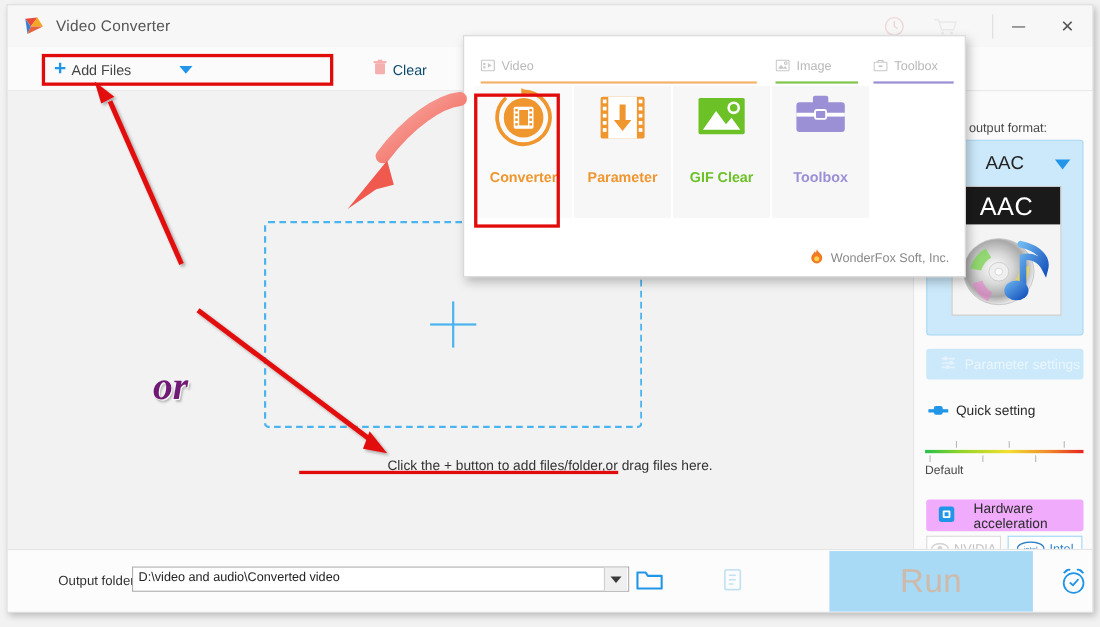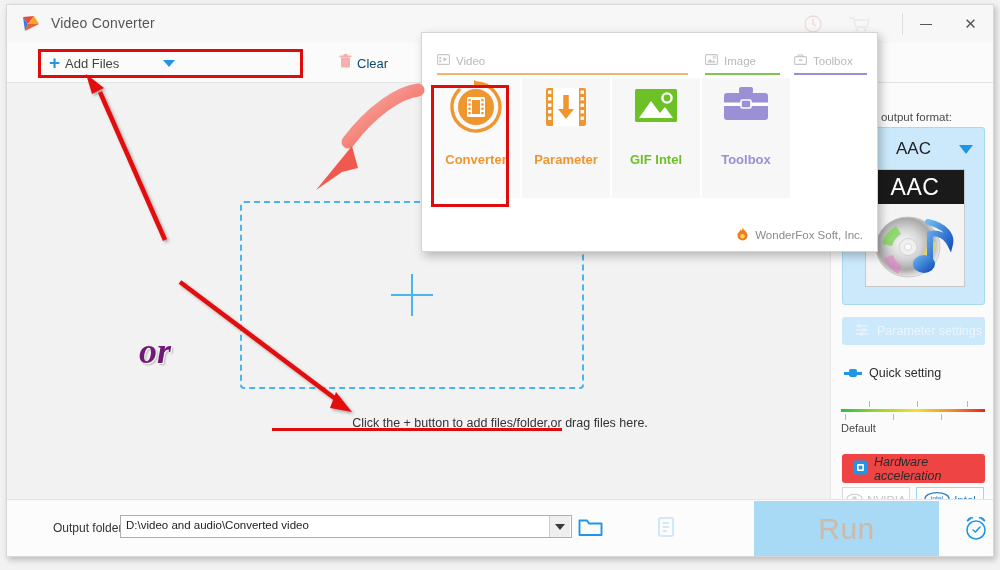--- a/index.html
+++ b/index.html
@@ -189,23 +189,23 @@
   .tick { position: absolute; width: 1px; height: 6px; background: #b7b7b7; }
   .tick.up { top: -8px; }
   .tick.dn { top: 5px; }
   .slider-label {
     position: absolute; left: 0; top: 13px;
     font-size: 11px; color: #4a4a4a;
   }
   .hw-btn {
     position: absolute; left: 11px; top: 371px;
     width: 143px; height: 29px;
-    background: #ef4444; border-radius: 3px;
-    display: flex; align-items: center; gap: 5px; padding-left: 10px;
-    font-size: 12.5px; color: #2b2b2b; font-style: italic;
+    background: #f0abfc; border-radius: 3px;
+    display: flex; align-items: center; gap: 16px; padding-left: 10px;
+    font-size: 12.5px; color: #2b2b2b;
   }
   .gpu-row {
     position: absolute; left: 11px; top: 404px;
     display: flex; gap: 6px;
   }
   .gpu-btn {
     width: 68px; height: 25px;
     border: 1px solid #dadada; background: #fff;
     display: flex; align-items: center; justify-content: center; gap: 4px;
     font-size: 11.5px; color: #c3c3c3;
@@ -574,21 +574,21 @@
 
 
       <div class="mp-item">
         <span>
           <svg width="58" height="58" viewBox="0 0 58 58">
             <rect x="8" y="11" width="42" height="33" rx="1.5" fill="#6cc126"></rect>
             <path d="M12 40 L24 23 L33 35 L38 29 L46 40 Z" fill="#fff"></path>
             <circle cx="40" cy="20" r="4.6" fill="none" stroke="#fff" stroke-width="2.4"></circle>
           </svg>
         </span>
-        <span class="mp-label c-green">GIF Intel</span>
+        <span class="mp-label c-green">GIF Clear</span>
       </div>
 
       <div class="mp-item">
         <span>
           <svg width="58" height="58" viewBox="0 0 58 58">
             <rect x="22" y="9" width="14" height="7" rx="2" fill="#9b8fd6"></rect>
             <rect x="7" y="15" width="44" height="27" rx="3" fill="#9b8fd6"></rect>
             <rect x="7" y="24.5" width="44" height="3.5" fill="#fff"></rect>
             <rect x="24" y="22" width="10" height="8" rx="1.5" fill="#9b8fd6" stroke="#fff" stroke-width="1.6"></rect>
           </svg>

